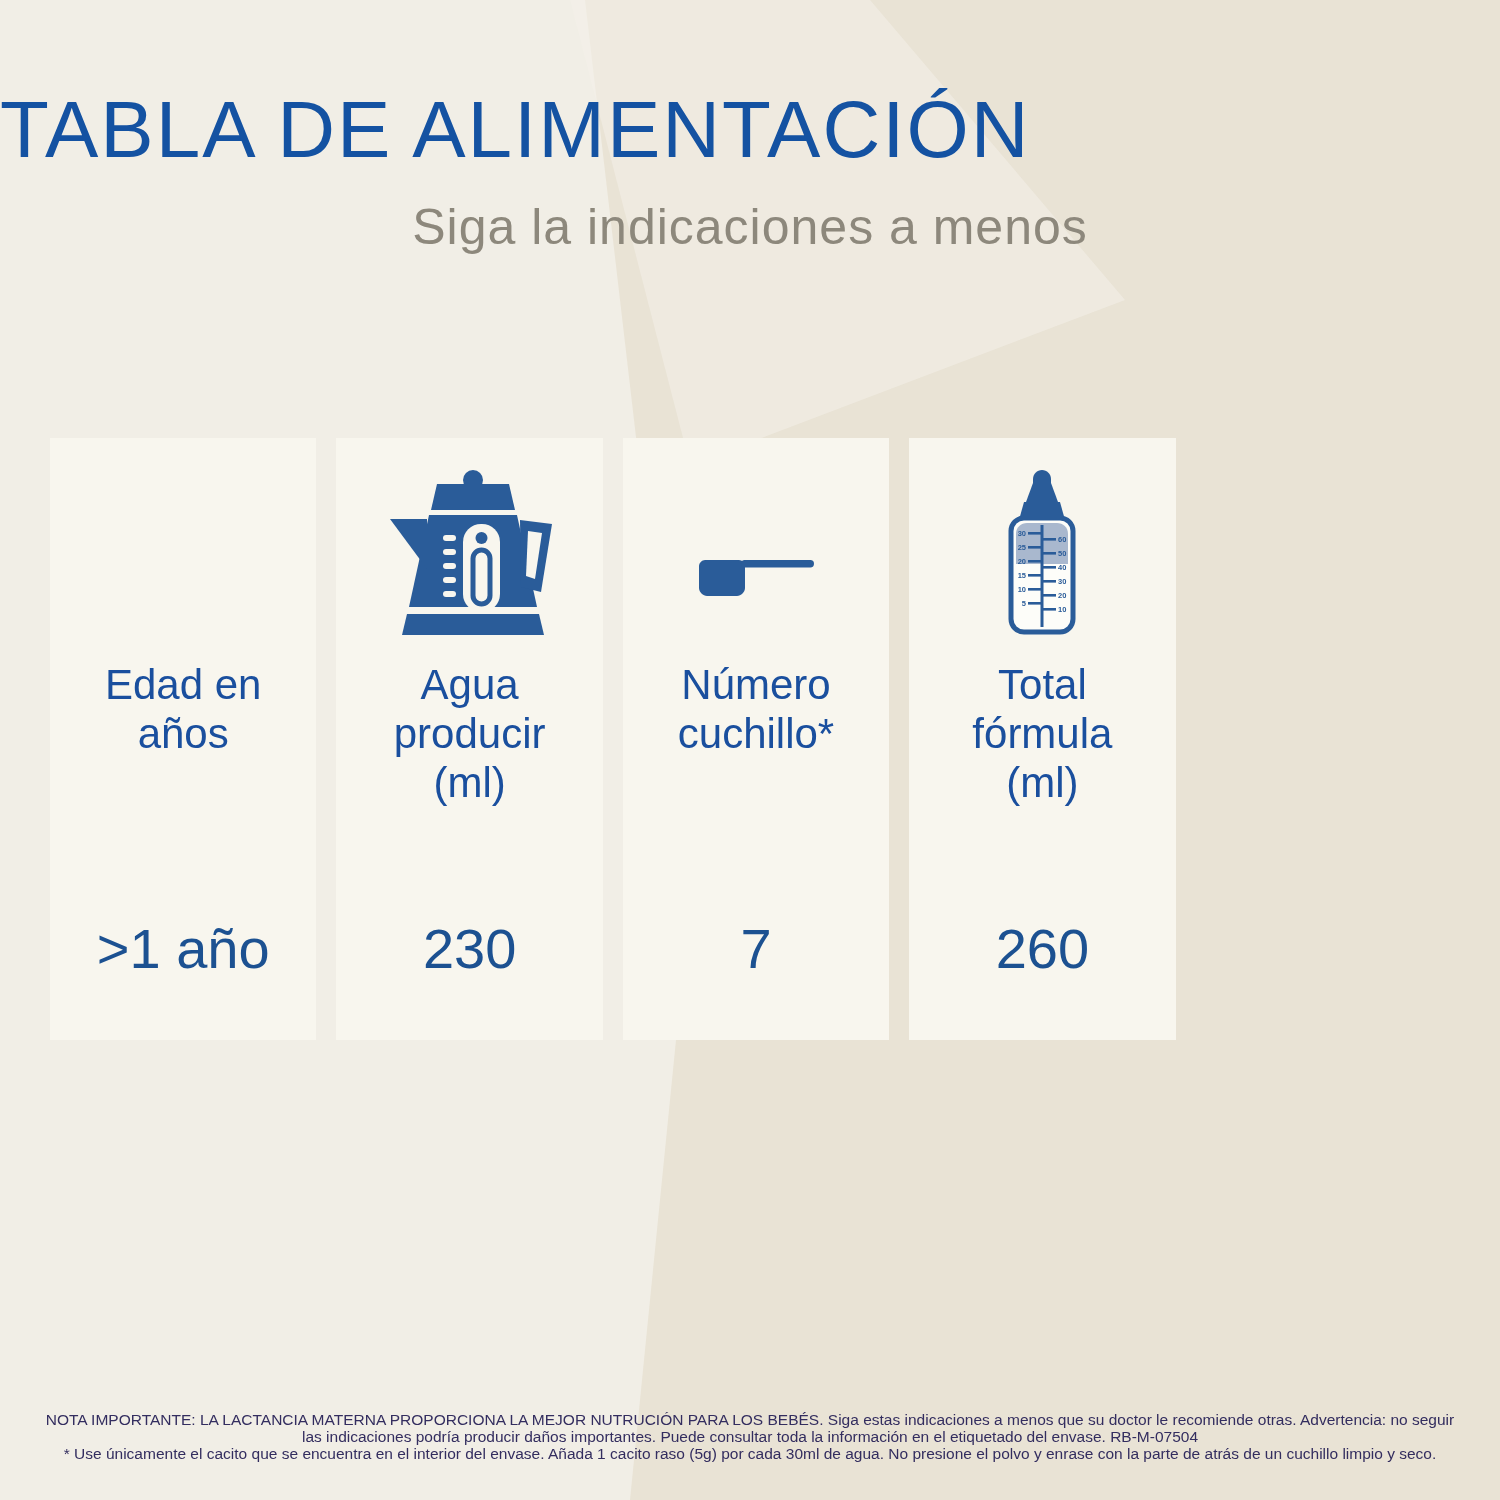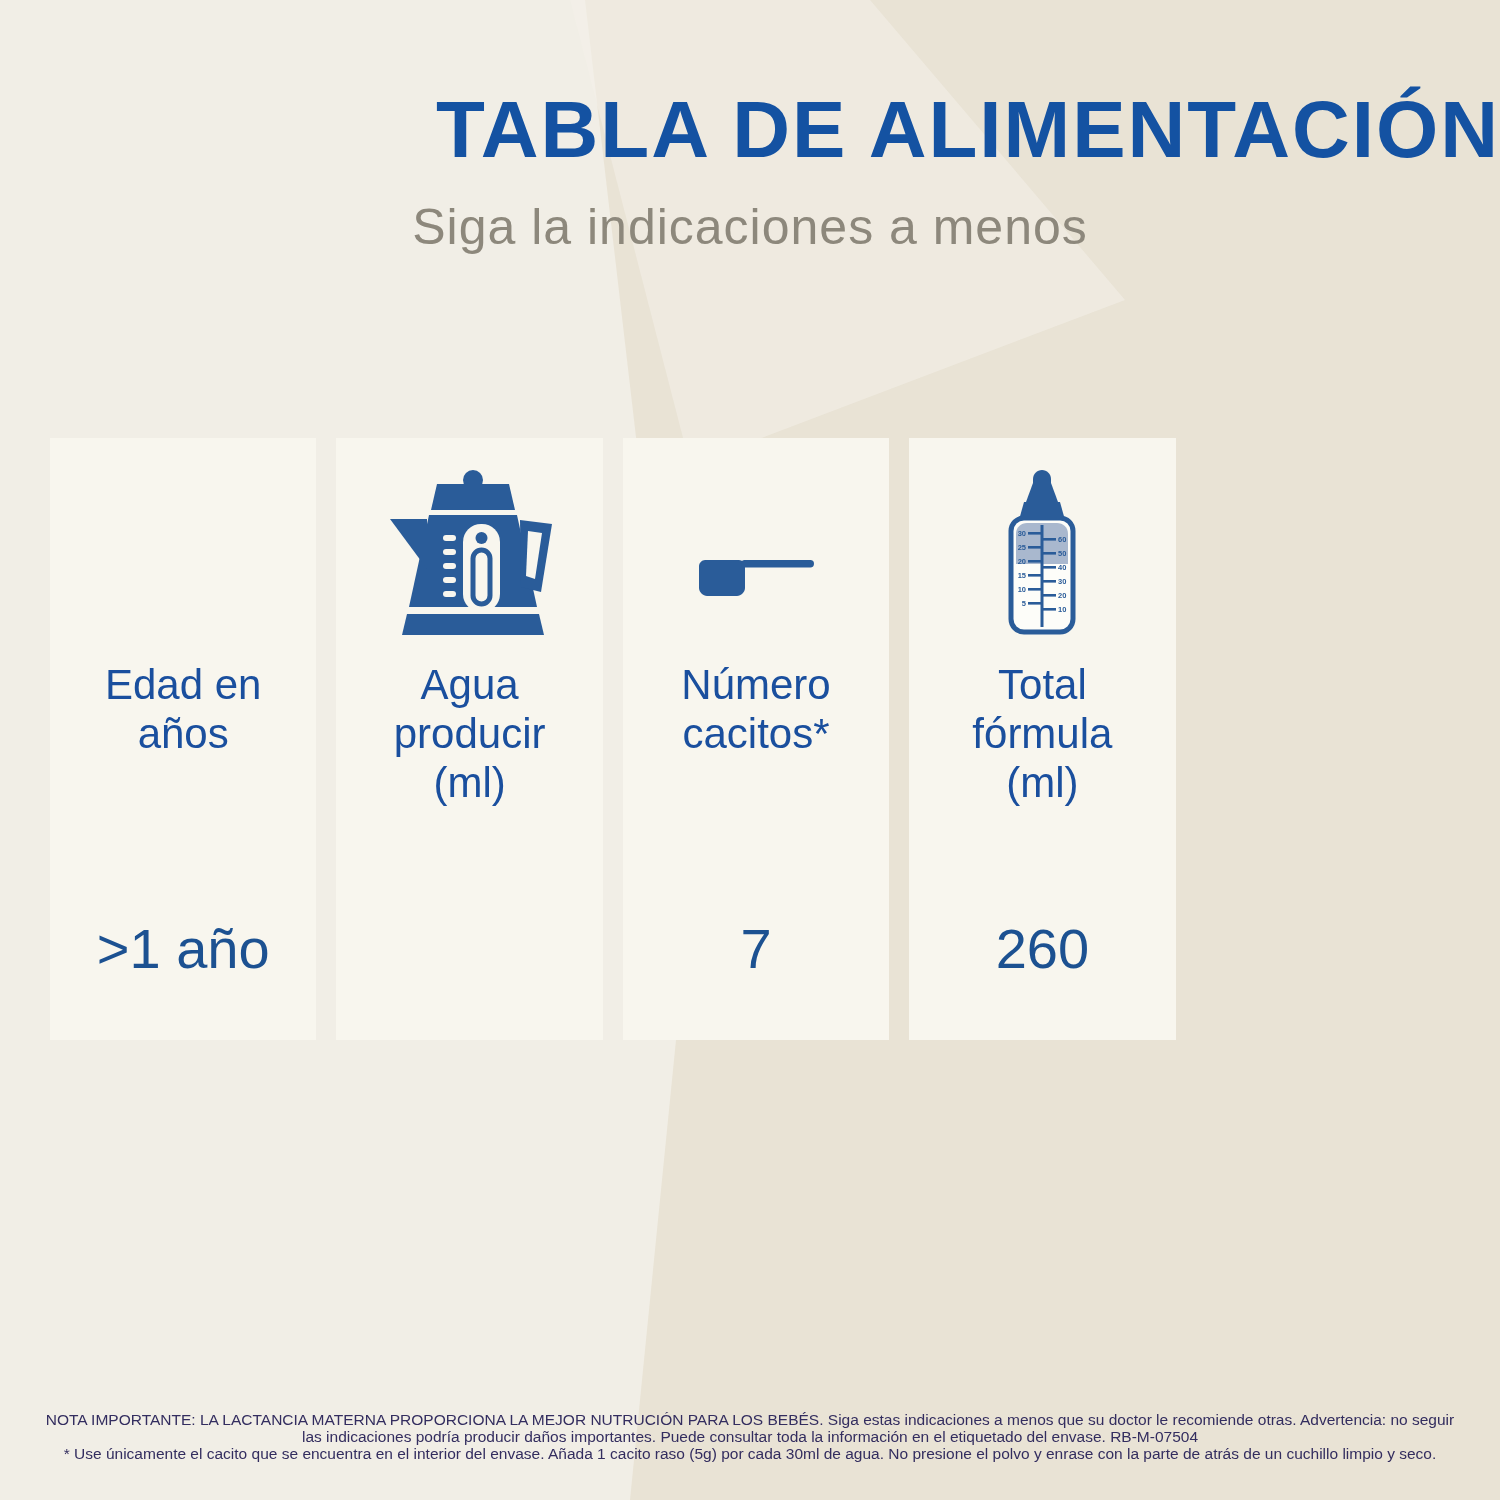--- a/index.html
+++ b/index.html
@@ -16,22 +16,22 @@
     background:#f1eee6;
     clip-path:polygon(0 0,39% 0,46% 60%,42% 100%,0 100%);
   }
   .bg-facet-wedge{
     position:absolute;inset:0;
     background:#f4f1e9;opacity:.55;
     clip-path:polygon(38% 0,58% 0,75% 20%,46% 31%);
   }
   .title{
     position:absolute;top:84px;left:0;width:100%;
-    text-align:right;
-    font-size:80px;font-weight:bold;letter-spacing:2px;
+    text-align:left;
+    font-size:80px;font-weight:normal;letter-spacing:2px;
     color:#1452a2;
   }
   .subtitle{
     position:absolute;top:190px;left:0;width:100%;
     text-align:center;color:#8d887c;
     font-size:50px;line-height:74px;letter-spacing:1px;
   }
   .cards{
     position:absolute;left:38px;top:438px;width:1424px;height:602px;
     display:grid;grid-template-columns:repeat(5,1fr);gap:8px;
@@ -99,33 +99,34 @@
           <rect x="59" y="82" width="13" height="6" rx="3" fill="#f8f6ee"></rect>
           <rect x="59" y="96" width="13" height="6" rx="3" fill="#f8f6ee"></rect>
           <rect x="59" y="110" width="13" height="6" rx="3" fill="#f8f6ee"></rect>
           <rect x="59" y="124" width="13" height="6" rx="3" fill="#f8f6ee"></rect>
         </svg>
       </span>
     </div>
     <div class="col-label">Agua
 producir
 (ml)</div>
+    <div class="col-value">230</div>
   </div>
 
   <div class="card">
     <div class="icon-box lowered">
       <span>
         <svg width="118" height="40" viewBox="0 0 118 40">
           <path fill="#2a5c99" d="M8 2h34c3 0 6 3 6 6v22c0 4-4 8-8 8h-30c-4 0-8-4-8-8v-22c0-3 3-6 6-6z"></path>
           <rect fill="#2a5c99" x="44" y="2" width="73" height="7.5" rx="3.7"></rect>
         </svg>
       </span>
     </div>
     <div class="col-label">Número
-cacitos*</div>
+cuchillo*</div>
     <div class="col-value">7</div>
   </div>
 
   <div class="card">
     <div class="icon-box">
       <span>
         <svg width="78" height="168" viewBox="0 0 78 168">
           <path fill="#2a5c99" d="M39 2c5 0 9 4 9 9v5h-18v-5c0-5 4-9 9-9z"></path>
           <polygon fill="#2a5c99" points="30,15 48,15 55,34 23,34"></polygon>
           <polygon fill="#2a5c99" points="21,34 57,34 62,52 16,52"></polygon>

